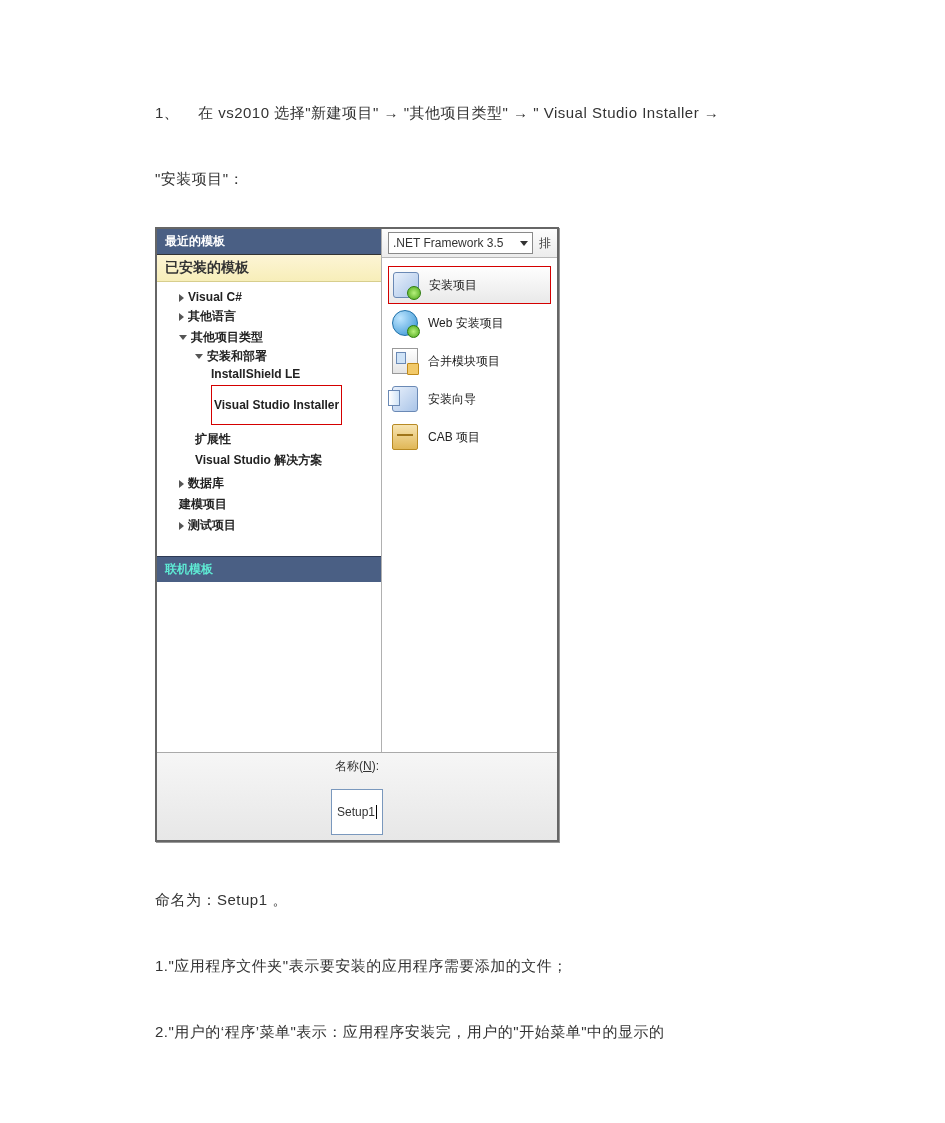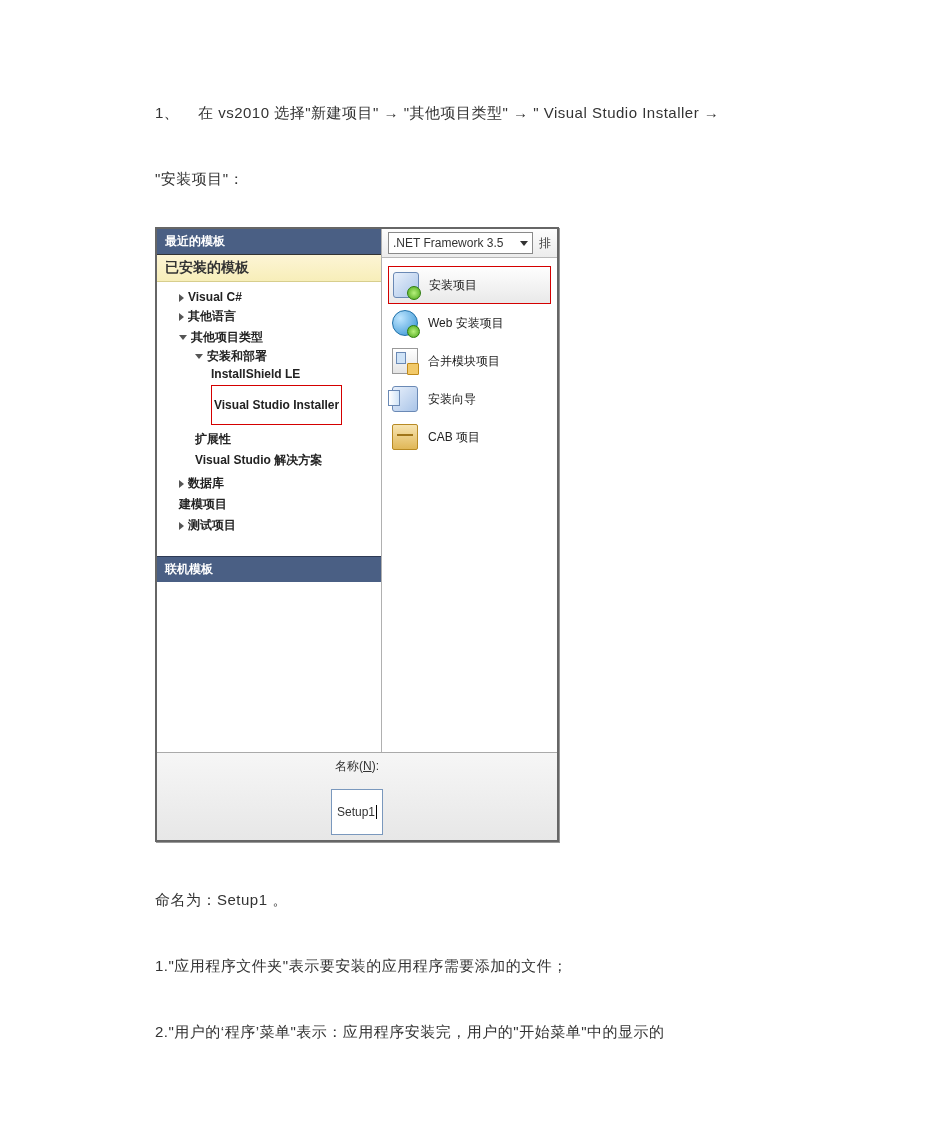--- a/index.html
+++ b/index.html
@@ -13,21 +13,21 @@
   .rightpane{flex:1;background:#fff;text-align:right;}
   .blue-hdr{background:#4a5f84;color:#fff;font-size:12px;padding:4px 8px;font-weight:bold;border-bottom:1px solid #333;}
   .yellow-hdr{background:linear-gradient(#fdf5d5,#f7eeb9);color:#333;font-size:14px;font-weight:bold;padding:4px 8px;border-bottom:1px solid #d7ce8d;}
   .tree{padding:6px 4px 20px 6px;font-size:12px;color:#222;font-weight:bold;}
   .tree ul{list-style:none;margin:0;padding:0 0 0 16px;}
   .tree li{padding:2px 0;white-space:nowrap;position:relative;}
   .caret{display:inline-block;width:0;height:0;margin-right:4px;vertical-align:middle;}
   .caret.closed{border-top:4px solid transparent;border-bottom:4px solid transparent;border-left:5px solid #555;}
   .caret.open{border-left:4px solid transparent;border-right:4px solid transparent;border-top:5px solid #555;}
   .red-box{border:1.5px solid #d40000;padding:12px 2px;display:inline-block;}
-  .blue-sec{background:#4a5f84;color:#ffffff;font-size:12px;padding:4px 8px;font-weight:bold;border-top:1px solid #2d3a55;}
+  .blue-sec{background:#4a5f84;color:#5eead4;font-size:12px;padding:4px 8px;font-weight:bold;border-top:1px solid #2d3a55;}
   .rt-top{display:flex;align-items:center;gap:6px;padding:3px 6px;border-bottom:1px solid #b8b8b8;background:linear-gradient(#fdfdfd,#ececec);font-size:12px;}
   .combo{flex:1;display:flex;align-items:center;border:1px solid #8a8a8a;background:#fff;height:20px;padding:0 4px;font-size:12px;justify-content:space-between;}
   .combo .cd{width:0;height:0;border-left:4px solid transparent;border-right:4px solid transparent;border-top:5px solid #333;}
   .tmpl-list{padding:8px 6px;}
   .tmpl-item{display:flex;align-items:center;gap:10px;padding:6px 4px;font-size:12px;color:#222;}
   .tmpl-item.sel{border:1.5px solid #d40000;background:linear-gradient(#fefefe,#e9e9e9);padding:5px 4px;}
   .ico{width:24px;height:24px;position:relative;flex:none;}
   .ico-inst{background:linear-gradient(135deg,#e8f0fb,#a9c4e8);border:1px solid #6a89b5;border-radius:3px;}
   .ico-inst::after{content:"";position:absolute;right:-3px;bottom:-3px;width:12px;height:12px;border-radius:50%;background:radial-gradient(circle,#b7f07d,#4aa617);border:1px solid #2e7d0f;}
   .ico-web{border-radius:50%;background:radial-gradient(circle at 30% 30%,#bfe6ff,#2f8fd1);border:1px solid #1d6fa8;}

